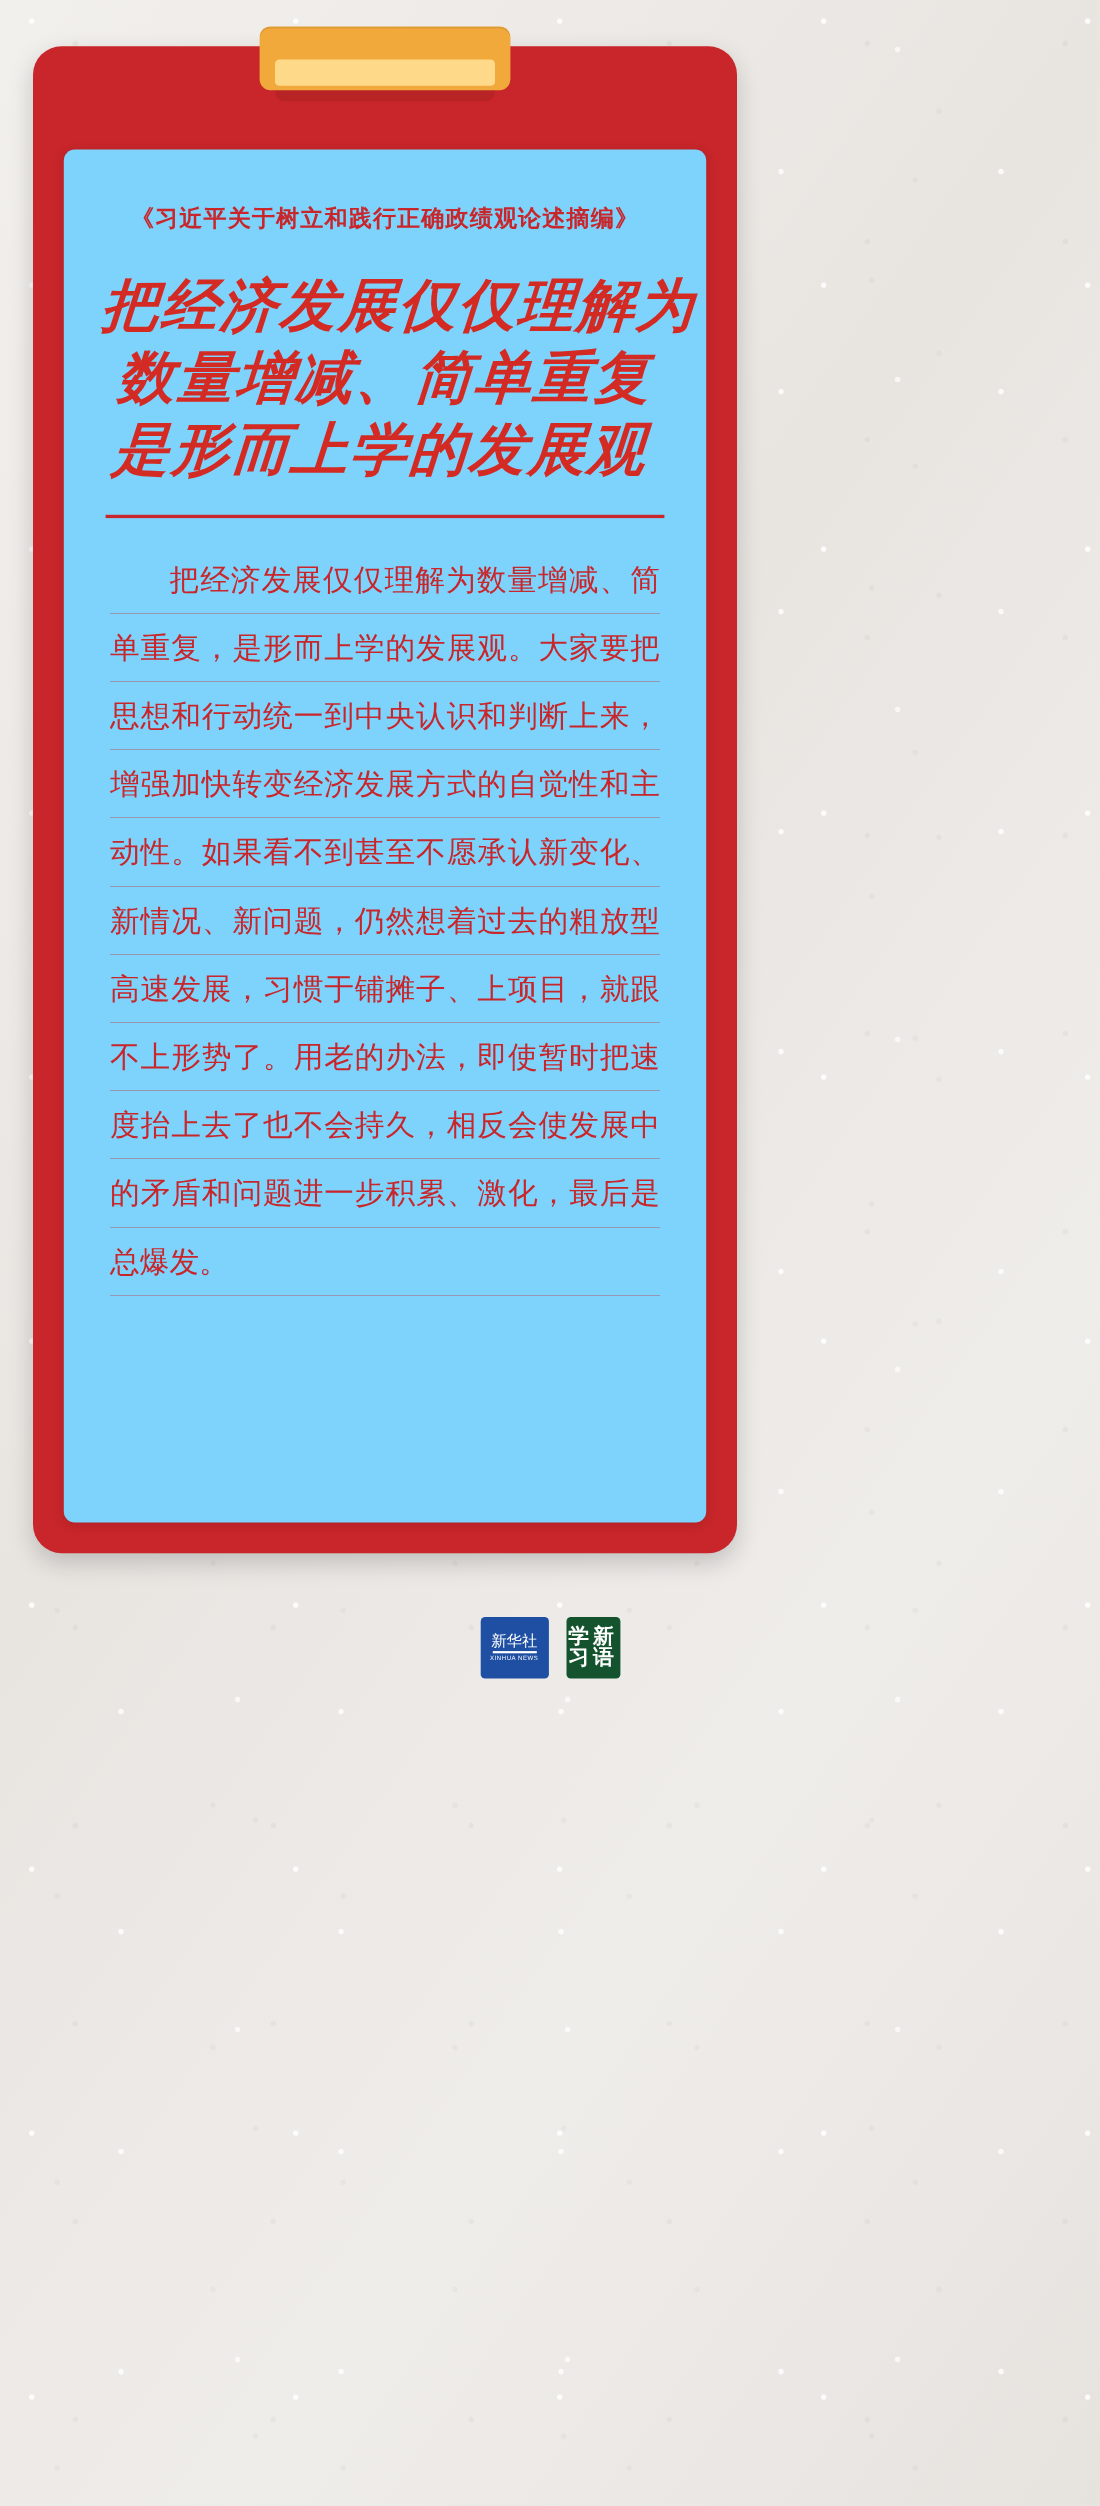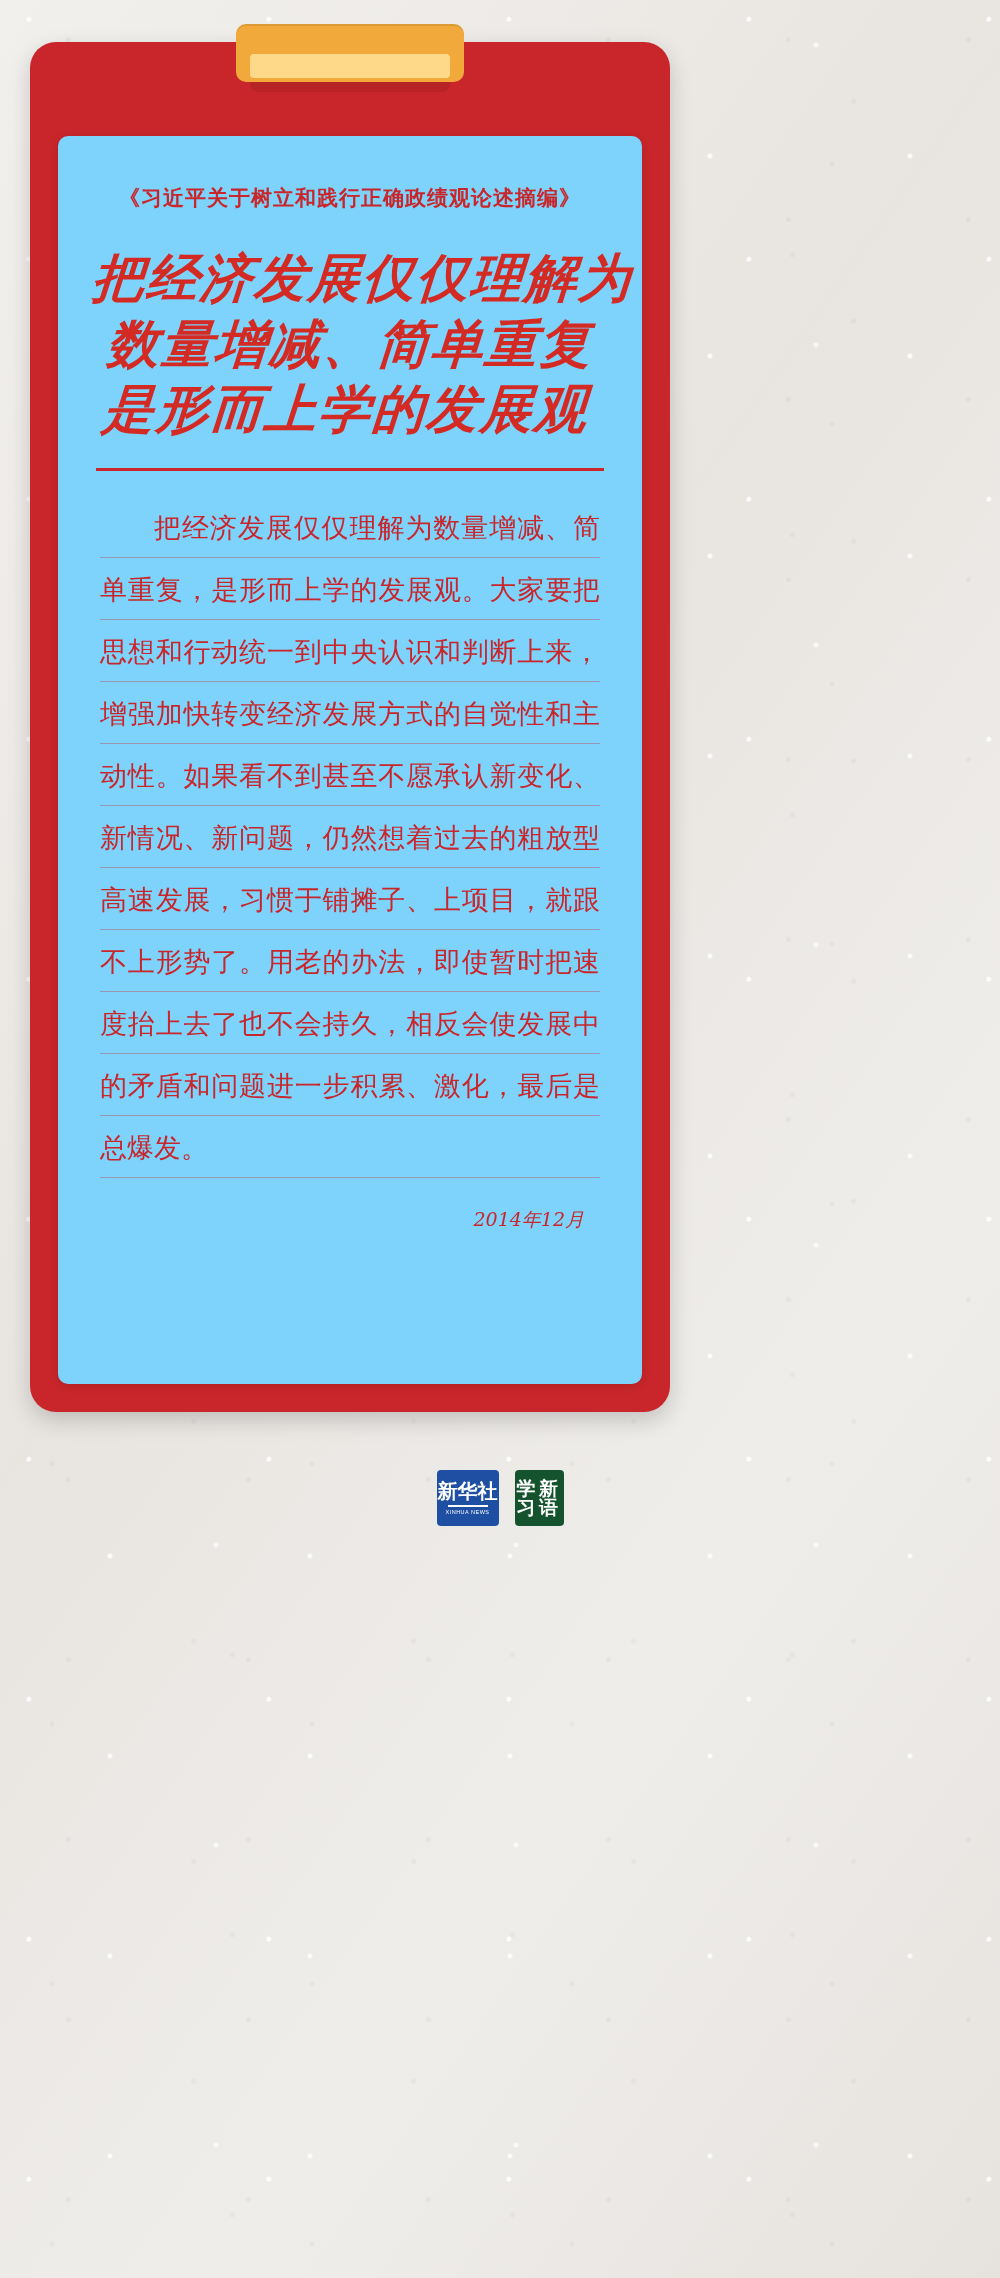--- a/index.html
+++ b/index.html
@@ -163,21 +163,21 @@
     height: 56px;
     background: #1e4fa3;
     border-radius: 4px;
     color: #fff;
     display: flex;
     flex-direction: column;
     align-items: center;
     justify-content: center;
     line-height: 1.05;
   }
-  .logo-xinhua .cn { font-size: 20px; font-weight: bold; letter-spacing: 0px; }
+  .logo-xinhua .cn { font-size: 14px; font-weight: normal; letter-spacing: 0px; }
   .logo-xinhua .en { font-size: 5.5px; letter-spacing: 0.5px; margin-top: 3px; }
   .logo-xinhua .bar { width: 40px; height: 2px; background: #fff; margin-top: 3px; }
   .logo-xuexi {
     width: 49px;
     height: 56px;
     background: #14532d;
     border-radius: 4px;
     color: #fff;
     display: flex;
     align-items: center;
@@ -209,21 +209,20 @@
       <span class="ln">把经济发展仅仅理解为</span>
       <span class="ln">数量增减、简单重复</span>
       <span class="ln">是形而上学的发展观</span>
     </div>
 
     <div class="rule"></div>
 
     <div class="body-text">把经济发展仅仅理解为数量增减、简单重复，是形而上学的发展观。大家要把思想和行动统一到中央认识和判断上来，增强加快转变经济发展方式的自觉性和主动性。如果看不到甚至不愿承认新变化、新情况、新问题，仍然想着过去的粗放型高速发展，习惯于铺摊子、上项目，就跟不上形势了。用老的办法，即使暂时把速度抬上去了也不会持久，相反会使发展中的矛盾和问题进一步积累、激化，最后是总爆发。</div>
 
     <div class="source">
-      <div class="date">2014年12月</div>
     </div>
 
   </div>
 </div>
 
 <div class="footer">
   <div class="logo-xinhua">
     <div class="cn">新华社</div>
     <div class="bar"></div>
     <div class="en">XINHUA NEWS</div>

